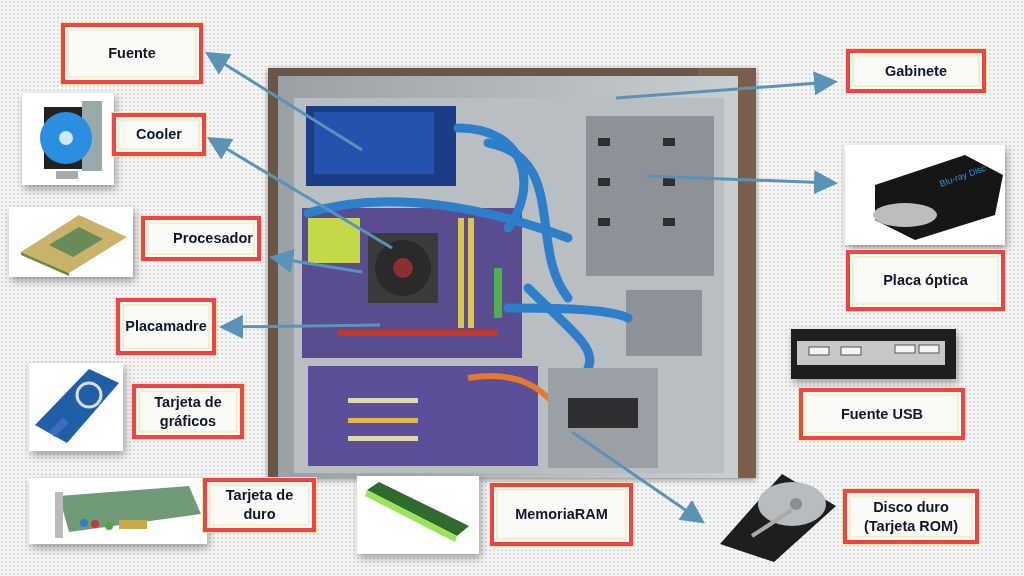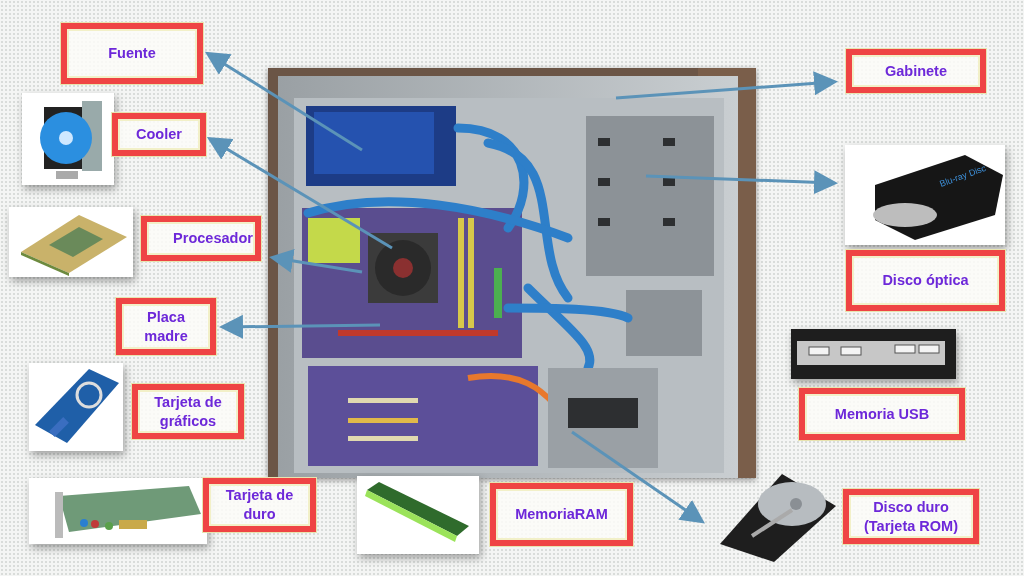--- a/index.html
+++ b/index.html
@@ -5,26 +5,26 @@
   html, body { margin:0; padding:0; }
   body {
     width:1024px; height:576px; overflow:hidden; position:relative;
     background-color:#f4f5f4;
     background-image: radial-gradient(#d9dcda 0.8px, transparent 0.9px);
     background-size:4px 4px;
     font-family:"Liberation Sans", sans-serif;
   }
   .label {
     position:absolute; box-sizing:border-box;
-    border:6px solid #ef4444;
+    border:4px solid #ef4444;
     outline:2px solid #f2f0c8;
     outline-offset:-8px;
     background:rgba(252,252,248,0.85);
     display:flex; align-items:center; justify-content:center; text-align:center;
-    font-weight:bold; font-size:14.5px; color:#6d28d9; line-height:19px;
+    font-weight:bold; font-size:14.5px; color:#0f172a; line-height:19px;
     box-shadow: 0 0 0 1px #e8e4b0;
   }
   .thumb {
     position:absolute; background:#fff;
     box-shadow: 2px 4px 8px rgba(0,0,0,0.35);
     overflow:hidden;
   }
   .photo {
     position:absolute; left:268px; top:68px; width:488px; height:410px;
     background:#5a4a3e; overflow:hidden;
@@ -177,41 +177,41 @@
 
 <div class="label" style="left:61px;top:23px;width:142px;height:61px;">
   <span>Fuente</span>
 </div>
 <div class="label" style="left:112px;top:113px;width:94px;height:43px;">
   <span>Cooler</span>
 </div>
 <div class="label" style="left:141px;top:216px;width:120px;height:45px;padding-left:24px;">
   <span>Procesador</span>
 </div>
-<div class="label" style="left:116px;top:298px;width:100px;height:57px;flex-direction:column;">
+<div class="label" style="left:116px;top:298px;width:100px;height:57px;flex-direction:row;">
   <span>Placa</span>
   <span>madre</span>
 </div>
 <div class="label" style="left:132px;top:384px;width:112px;height:55px;flex-direction:column;">
   <span>Tarjeta de</span>
   <span>gráficos</span>
 </div>
 <div class="label" style="left:203px;top:478px;width:113px;height:54px;flex-direction:column;">
   <span>Tarjeta de</span>
   <span>duro</span>
 </div>
 <div class="label" style="left:490px;top:483px;width:143px;height:63px;flex-direction:row;">
   <span>Memoria</span>
   <span>RAM</span>
 </div>
 <div class="label" style="left:846px;top:49px;width:140px;height:44px;">
   <span>Gabinete</span>
 </div>
 <div class="label" style="left:846px;top:250px;width:159px;height:61px;">
-  <span>Disco óptica</span>
+  <span>Placa óptica</span>
 </div>
 <div class="label" style="left:799px;top:388px;width:166px;height:52px;">
-  <span>Memoria USB</span>
+  <span>Fuente USB</span>
 </div>
 <div class="label" style="left:843px;top:489px;width:136px;height:55px;flex-direction:column;">
   <span>Disco duro</span>
   <span>(Tarjeta ROM)</span>
 </div>
 
 </body></html>

